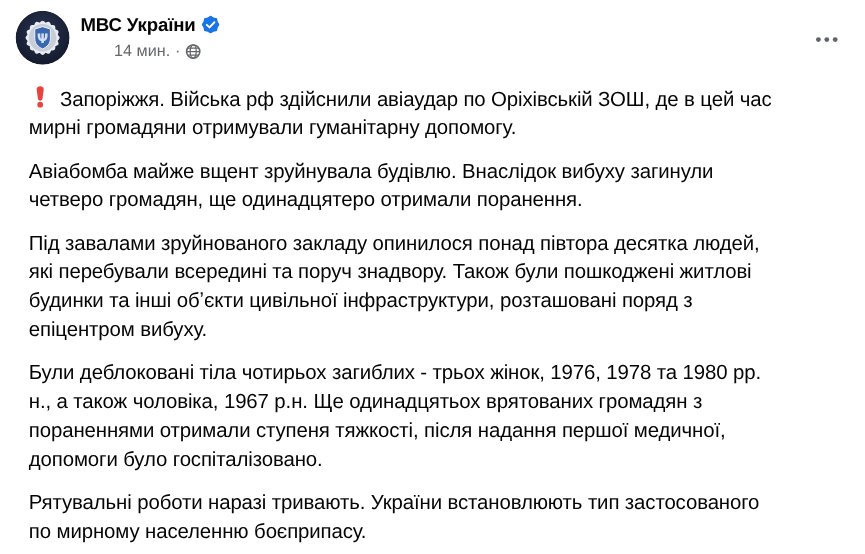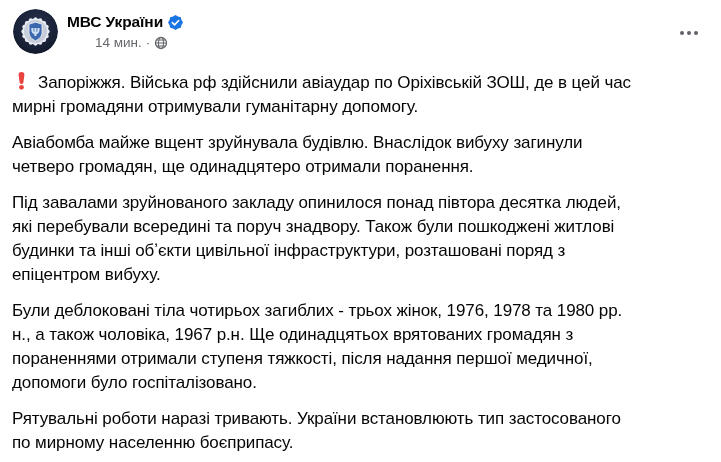--- a/index.html
+++ b/index.html
@@ -15,21 +15,21 @@
   
   .post-header {
     display: flex; align-items: flex-start;
     padding: 9px 16px 0 13px;
   }
   .avatar {
     width: 45px; height: 45px; border-radius: 50%;
     flex: 0 0 45px; cursor: pointer; display: block;
   }
   .header-text { margin-left: 9px; flex: 1 1 auto; padding-top: 3px; }
-  .name-row { display: flex; align-items: center; gap: 5px; }
+  .name-row { display: flex; gap: 5px; }
   .author-name {
     font-size: 15.5px; font-weight: 700; color: #050505;
     line-height: 19px; letter-spacing: -0.1px; cursor: pointer;
   }
   .verified-badge { width: 15px; height: 15px; display: inline-block; margin-top: 1px; }
   .meta-row {
     display: flex; align-items: center; gap: 4px;
     margin-top: 3px; color: #65676b; font-size: 13.5px; line-height: 17px;
   }
   .post-timestamp { cursor: pointer; margin-left: 28px; }
@@ -39,21 +39,21 @@
     margin-left: auto; margin-top: 12px;
     width: 32px; height: 24px;
     display: flex; align-items: center; justify-content: center; gap: 3px;
     cursor: pointer; border: none; background: transparent;
   }
   .more-options .dot {
     width: 4px; height: 4px; border-radius: 50%; background: #5f6368;
   }
 
   
-  .post-body { padding: 17px 12px 0 12px; }
+  .post-body { padding: 17px 12px 0 24px; }
   .post-paragraph {
     font-size: 17px; line-height: 24px; letter-spacing: -0.1px;
     color: #050505; margin-bottom: 12px;
   }
   .post-line { display: inline-block; white-space: nowrap; vertical-align: top; }
   .lead-emoji {
     display: inline-block; width: 19px; height: 19px;
     margin-right: 7px; vertical-align: -2px;
   }
 </style>

